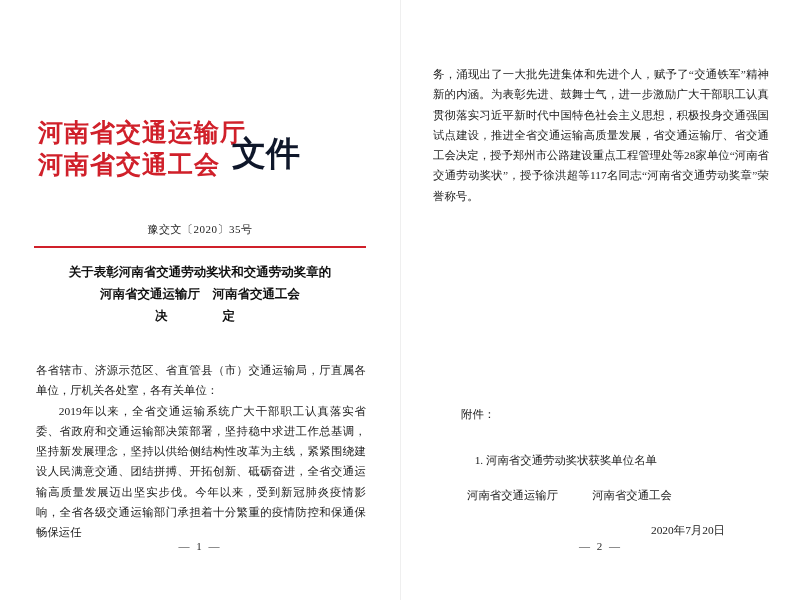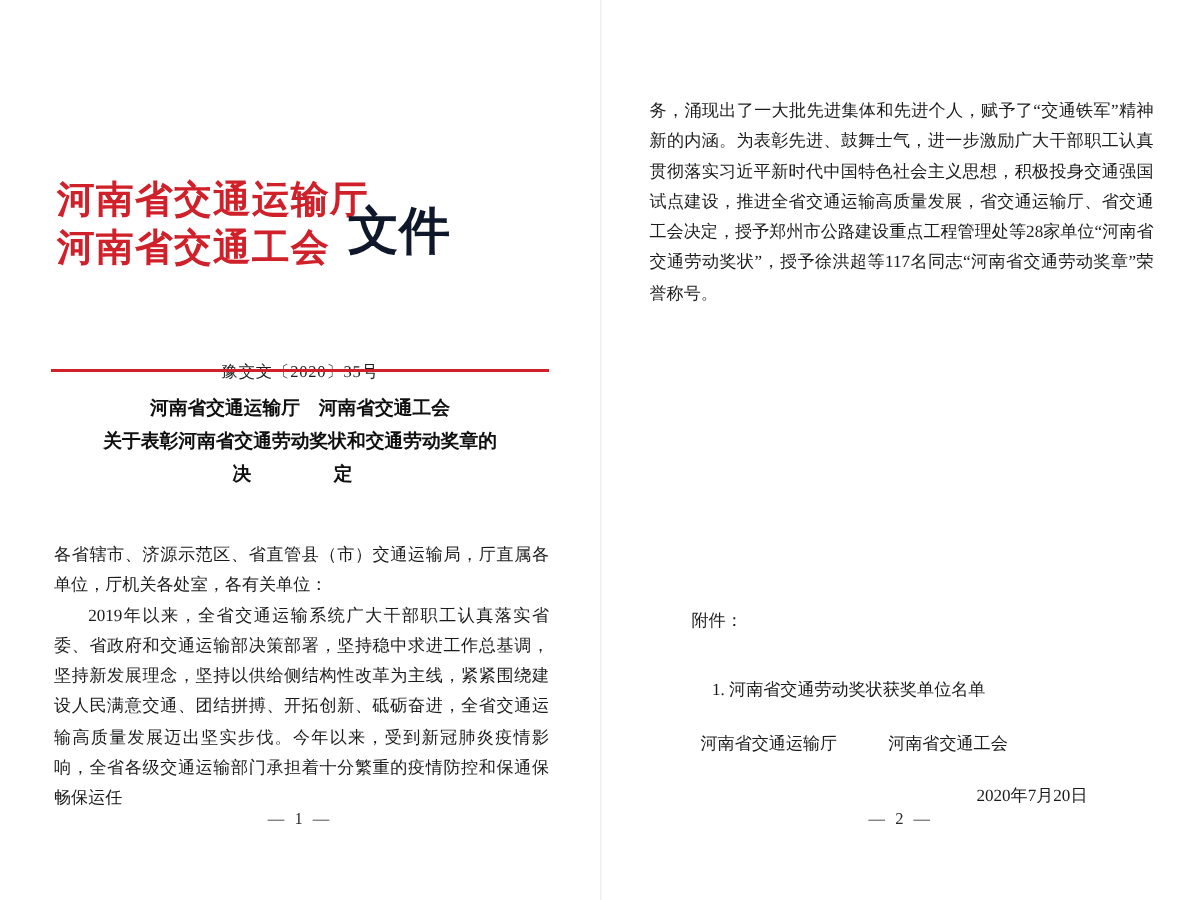--- a/index.html
+++ b/index.html
@@ -56,21 +56,21 @@
     color: #0f172a;
     font-family: "DejaVu Serif", serif;
     font-weight: bold;
     font-size: 34px;
     margin-left: -14px;
     margin-top: 10px;
   }
 
   .doc-number {
     position: absolute;
-    left: 0; top: 240px;
+    left: 0; top: 222px;
     width: 400px;
     text-align: center;
     font-size: 11px;
     color: #1d1d1d;
     letter-spacing: 0.5px;
   }
 
   .red-rule {
     position: absolute;
     left: 34px; top: 246px;
@@ -159,22 +159,22 @@
           <div class="masthead-line">河南省交通工会</div>
         </div>
         <div class="masthead-wen">文件</div>
       </div>
 
       <div class="doc-number">豫交文〔2020〕35号</div>
 
       <div class="red-rule"></div>
 
       <div class="title-block">
+        <div class="title-line">关于表彰河南省交通劳动奖状和交通劳动奖章的</div>
         <div class="title-line">河南省交通运输厅　河南省交通工会</div>
-        <div class="title-line">关于表彰河南省交通劳动奖状和交通劳动奖章的</div>
         <div class="title-line title-decision">决　　定</div>
       </div>
 
       <div class="body-text body-left">
         <p>各省辖市、济源示范区、省直管县（市）交通运输局，厅直属各单位，厅机关各处室，各有关单位：</p>
         <p class="indent">2019年以来，全省交通运输系统广大干部职工认真落实省委、省政府和交通运输部决策部署，坚持稳中求进工作总基调，坚持新发展理念，坚持以供给侧结构性改革为主线，紧紧围绕建设人民满意交通、团结拼搏、开拓创新、砥砺奋进，全省交通运输高质量发展迈出坚实步伐。今年以来，受到新冠肺炎疫情影响，全省各级交通运输部门承担着十分繁重的疫情防控和保通保畅保运任</p>
       </div>
 
       <div class="page-num">— 1 —</div>
     </div>

